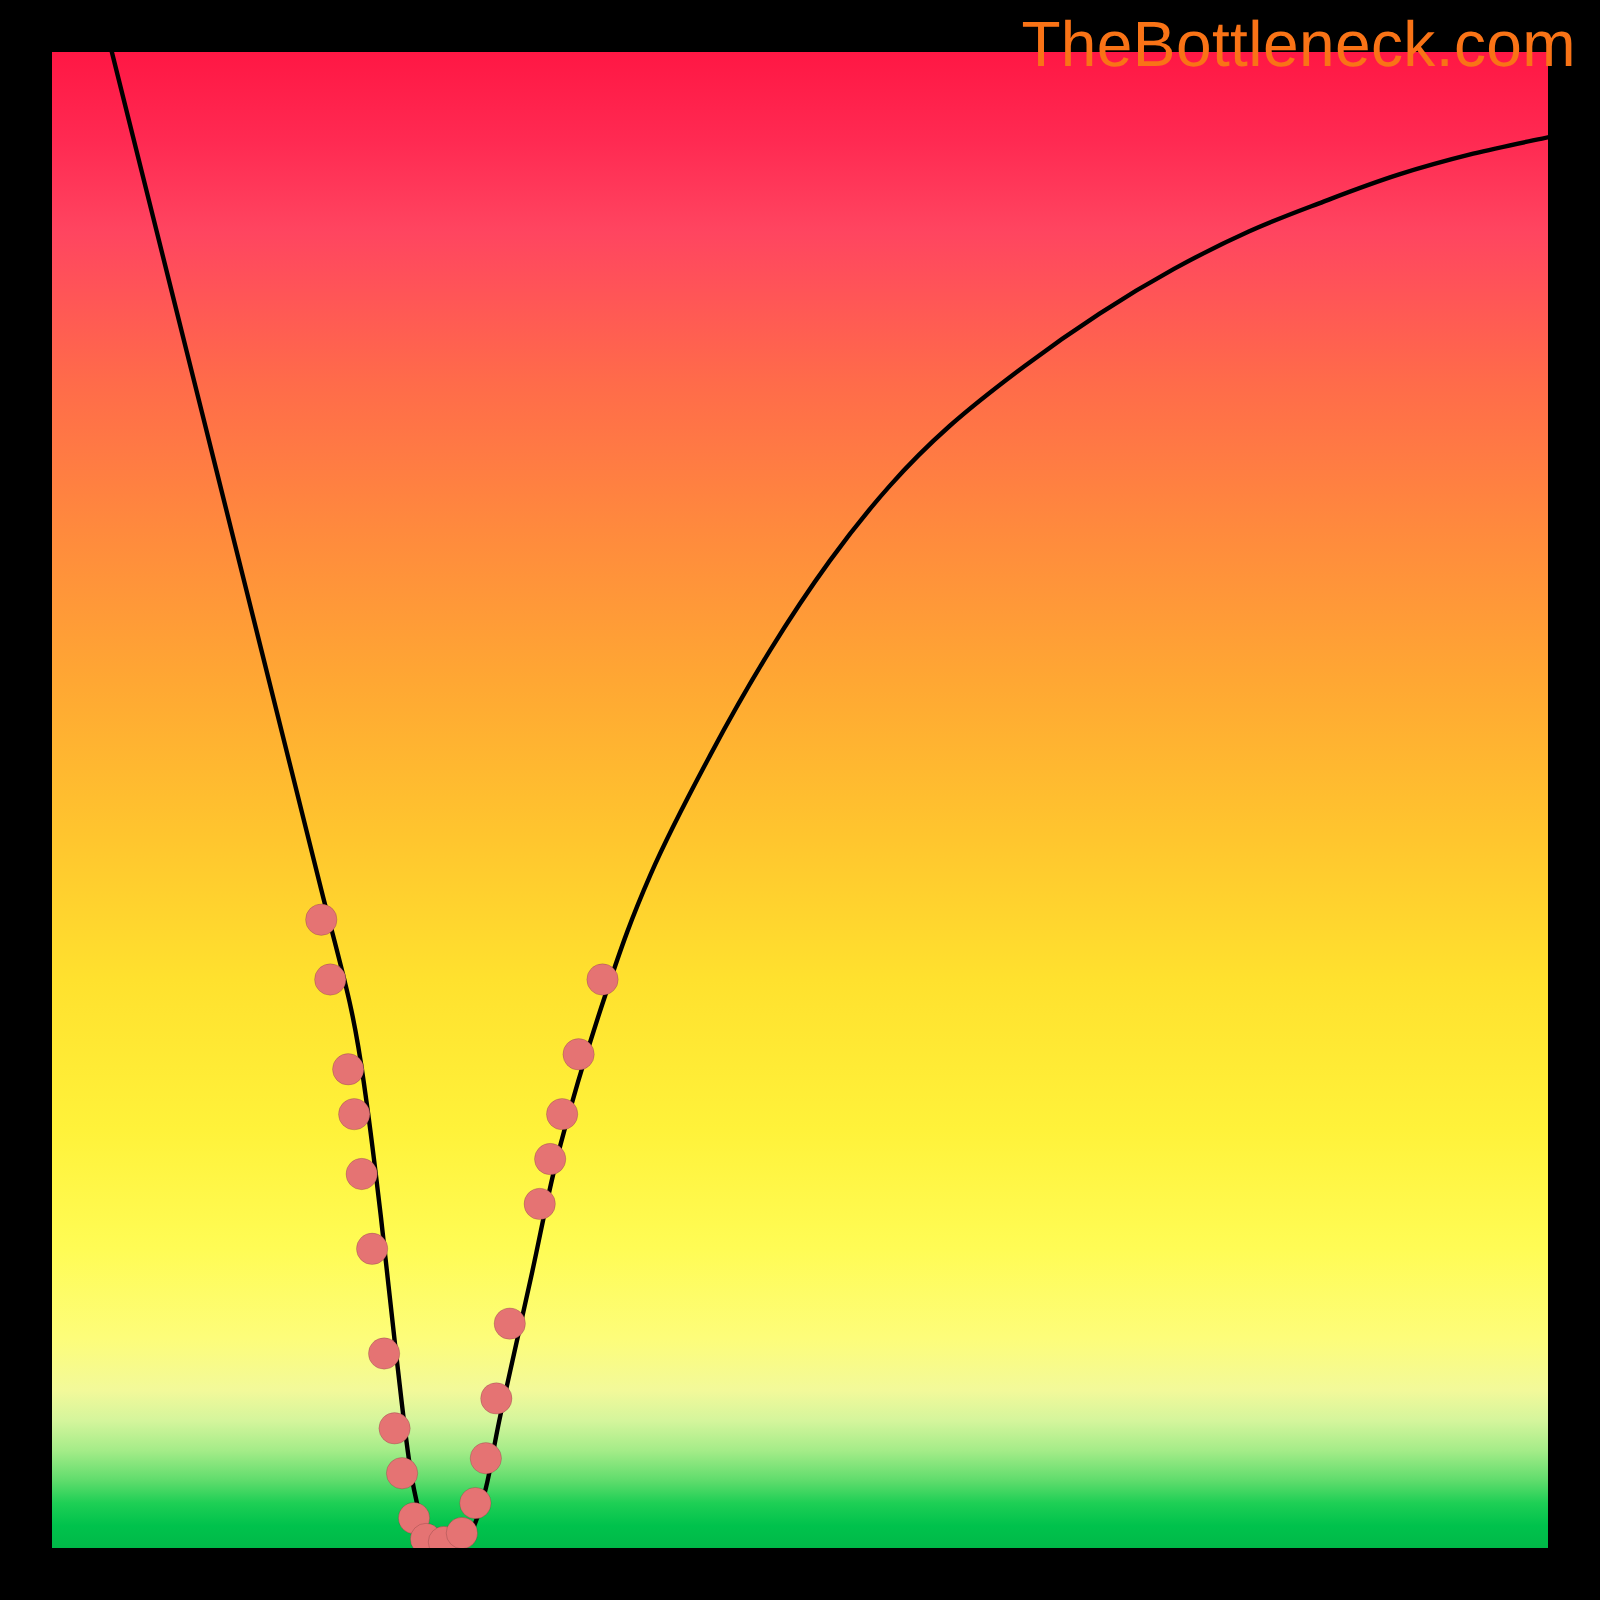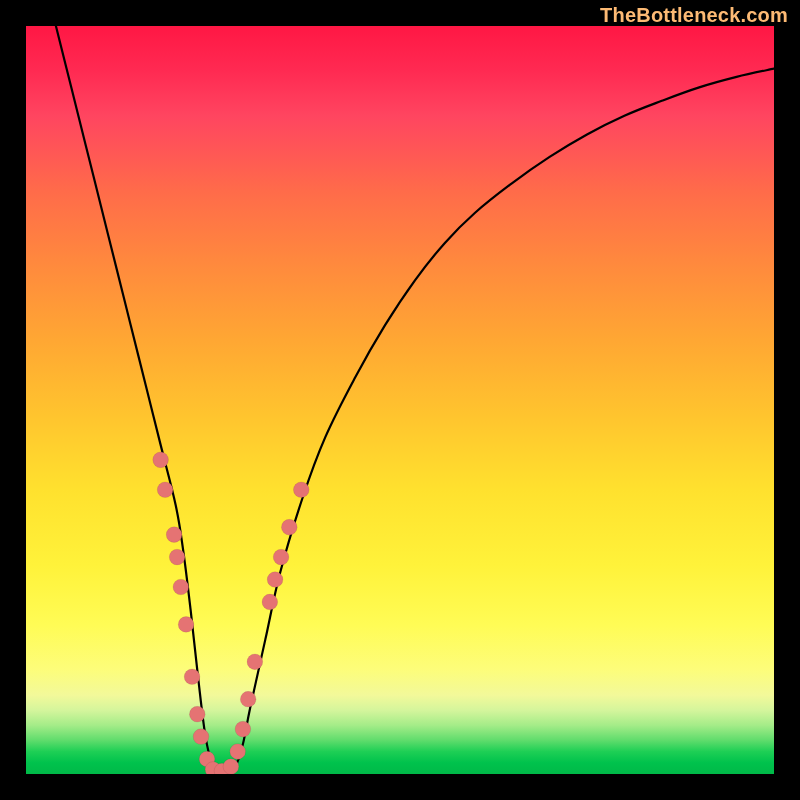--- a/index.html
+++ b/index.html
@@ -35,23 +35,23 @@
       #5fdc6c 95.5%,
       #1ecf55 97%,
       #00c24c 98.5%,
       #00b948 100%
     );
   }
   .watermark {
     position: absolute;
     top: 4px;
     right: 12px;
-    color: #fdba74;
-    font-size: 20px;
-    font-weight: 700;
+    color: #f97316;
+    font-size: 32px;
+    font-weight: 400;
     letter-spacing: 0.2px;
     z-index: 10;
   }
   svg.curve {
     position: absolute;
     left: 0;
     top: 0;
     width: 748px;
     height: 748px;
     z-index: 5;

